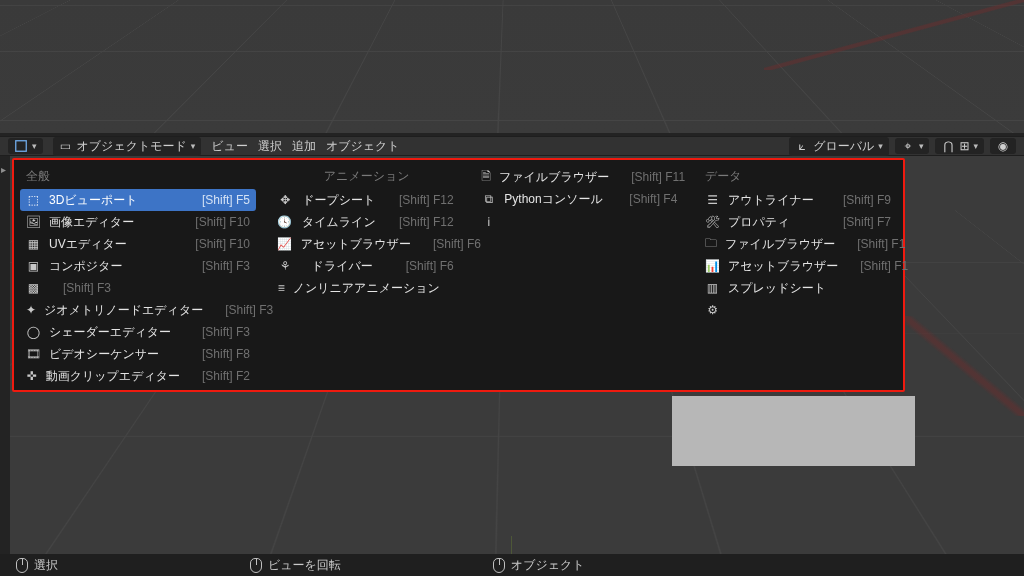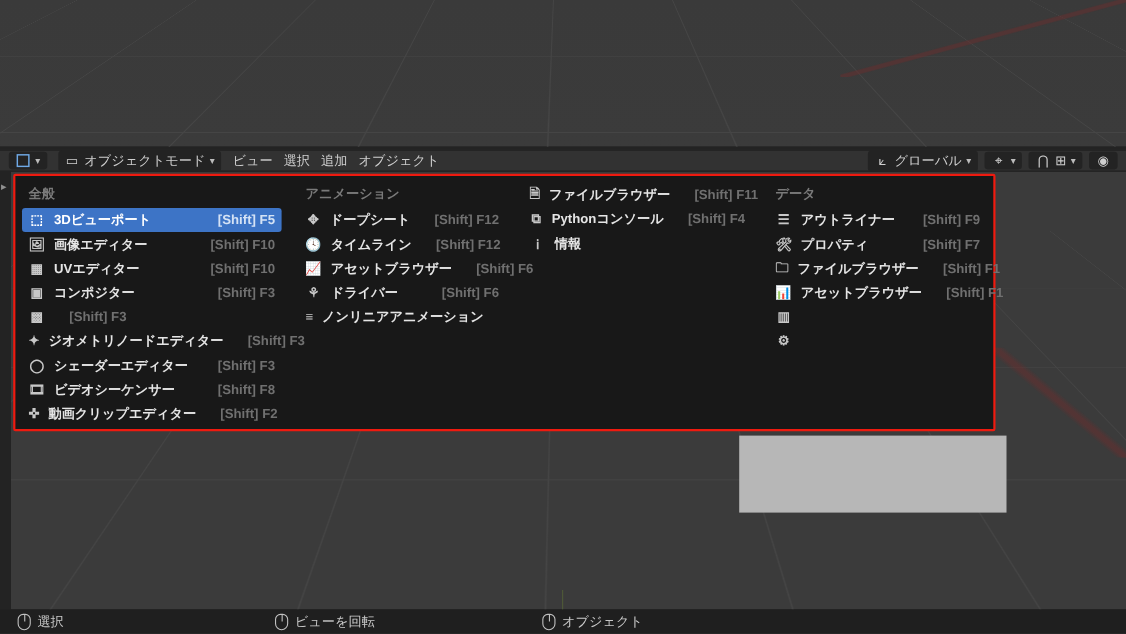--- a/index.html
+++ b/index.html
@@ -33,37 +33,37 @@
   .hdr-left .dropdown { display:flex; align-items:center; gap:4px; background:#232323; padding:1px 6px; border-radius:3px; }
   .chev { font-size:9px; color:#bbb; }
   .hdr-right { margin-left:auto; display:flex; gap:6px; align-items:center; }
   .pill { background:#232323; padding:1px 6px; border-radius:3px; display:flex; align-items:center; gap:4px;}
   .icon-sm { width:14px; height:14px; display:inline-flex; align-items:center; justify-content:center; }
   
   
   .editor-switch {
     position:absolute; top:158px; left:12px; width:893px; height:234px;
     background:#181818; border:2px solid #ef1a0f; border-radius:2px;
-    display:flex; padding:4px 0 4px 0;font-weight:bold;
+    display:flex; padding:4px 0 4px 0;
   }
   .col { display:flex; flex-direction:column; padding: 2px 6px; }
   .col-h { color:#7a7a7a; font-size:12px; padding:2px 4px 4px 6px; }
   .item {
     display:flex; align-items:center; gap:8px; padding:3px 6px; border-radius:3px;
     white-space:nowrap; justify-content:flex-start; height:22px;
   }
   .item .lbl { flex:1; color:#e5e5e5; }
   .item .sc { color:#707070; font-size:12px; margin-left:14px;}
   .item.active { background:#3d74c6; }
   .item.active .sc { color:#d4e2f5; }
   .ico { width:15px; height:15px; display:inline-flex; align-items:center; justify-content:center; color:#c8c8c8; }
   .item.active .ico, .item.active .lbl { color:#fff; }
 
   .col.general { width:248px; }
-  .col.anim    { width:200px; }
+  .col.anim    { width:200px;text-align:center; }
   .col.script  { width:220px; }
   .col.data    { width:210px; }
 
   .vsep { width:4px; }
 
   
   .viewport-bottom {
     position:absolute; top:156px; left:0; right:0; bottom:22px;
     background:#3b3b3b; z-index:-1; overflow:hidden;
   }
@@ -245,21 +245,20 @@
           <span class="lbl">ファイルブラウザー</span>
           <span class="sc">[Shift] F11</span>
         </div>
         <div class="item">
           <span class="ico">⧉</span>
           <span class="lbl">Pythonコンソール</span>
           <span class="sc">[Shift] F4</span>
         </div>
         <div class="item">
           <span class="ico">ℹ</span>
-          <span class="lbl">情報</span>
           <span class="sc"></span>
         </div>
       </div>
   </div>
   <div class="vsep"></div>
   <div class="col data">
     <div class="col-h">データ</div>
     <div id="col-data">
         <div class="item">
           <span class="ico">☰</span>
@@ -276,20 +275,21 @@
           <span class="lbl">ファイルブラウザー</span>
           <span class="sc">[Shift] F1</span>
         </div>
         <div class="item">
           <span class="ico">📊</span>
           <span class="lbl">アセットブラウザー</span>
           <span class="sc">[Shift] F1</span>
         </div>
         <div class="item">
           <span class="ico">▥</span>
+          <span class="lbl">スプレッドシート</span>
           <span class="sc"></span>
         </div>
         <div class="item">
           <span class="ico">⚙</span>
           <span class="sc"></span>
         </div>
       </div>
   </div>
 </div>
 

